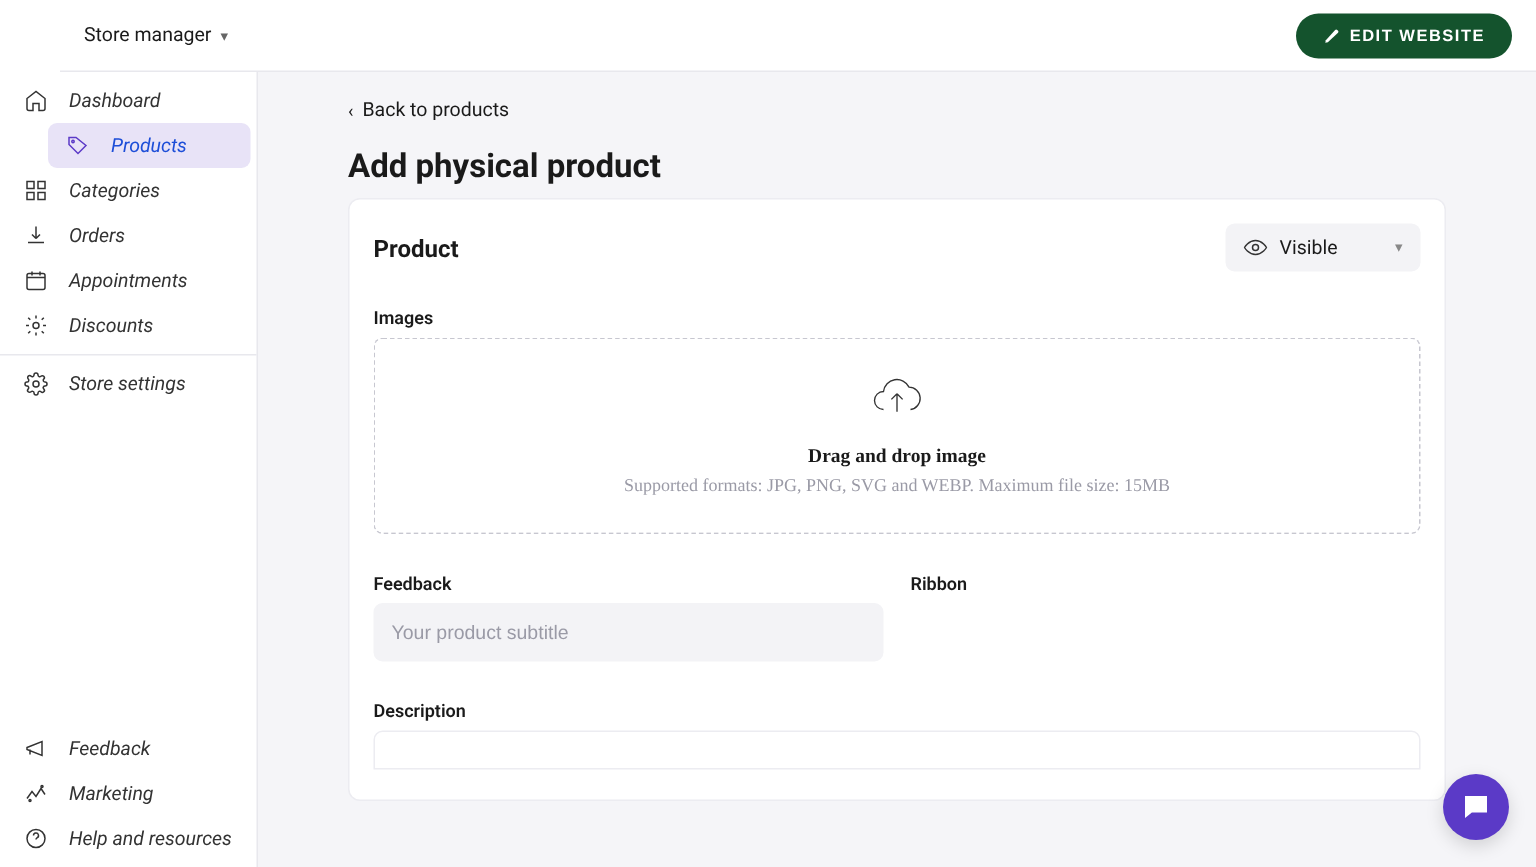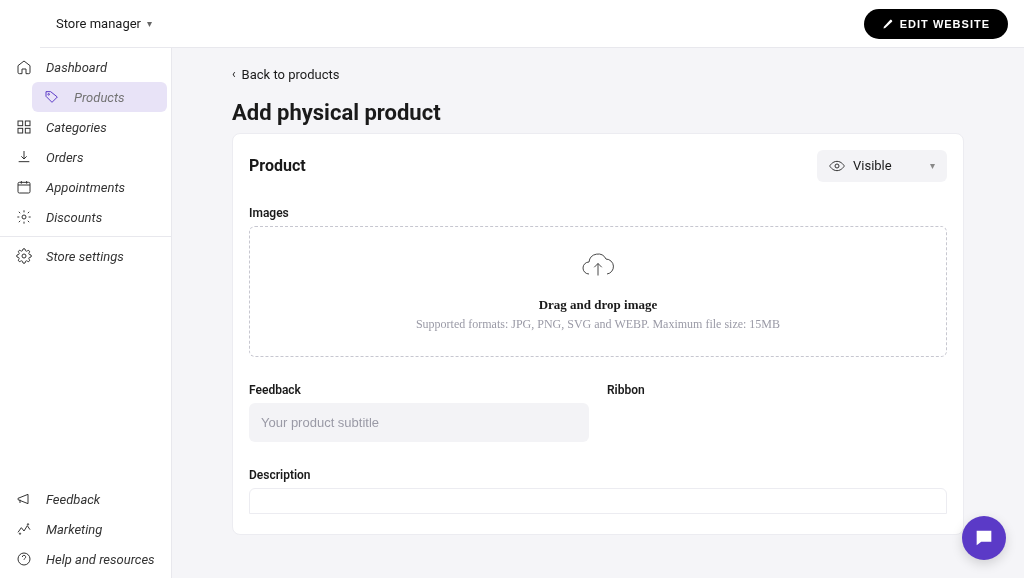--- a/index.html
+++ b/index.html
@@ -2,31 +2,31 @@
 <html><head>
 <meta charset="utf-8">
 <style>
 * { box-sizing: border-box; margin: 0; padding: 0; }
 body { font-family: -apple-system, BlinkMacSystemFont, "Segoe UI", Roboto, sans-serif; font-size: 13px; color: #1a1a1a; background: #fff; width: 1024px; height: 578px; overflow: hidden; position: relative; }
 
 
 .topbar { height: 48px; border-bottom: 1px solid #e8e8ed; display: flex; align-items: center; justify-content: space-between; padding: 0 16px; margin-left: 40px; }
 .topbar-left { display: flex; align-items: center; gap: 6px; cursor: pointer; font-size: 13px; }
 .topbar-left .chev { font-size: 10px; color: #666; }
-.edit-website-btn { background: #000000; color: #fff; border: none; border-radius: 20px; padding: 9px 18px; font-size: 11px; font-weight: 700; letter-spacing: 1px; display: flex; align-items: center; gap: 6px; cursor: pointer; text-align: center; }
+.edit-website-btn { background: #14532d; color: #fff; border: none; border-radius: 20px; padding: 9px 18px; font-size: 11px; font-weight: 700; letter-spacing: 1px; display: flex; align-items: center; gap: 6px; cursor: pointer; text-align: center; }
 .edit-website-btn svg { width: 12px; height: 12px; fill: #fff; }
 
 
 .layout { display: flex; height: calc(578px - 48px); }
 .sidebar { width: 172px; border-right: 1px solid #e8e8ed; display: flex; flex-direction: column; justify-content: space-between; background: #fff; }
 .nav-top, .nav-bottom { padding: 4px 0; font-style: italic; }
 .nav-item { display: flex; align-items: center; gap: 14px; padding: 7px 12px; margin: 0 4px; border-radius: 6px; cursor: pointer; color: #333; }
 .nav-item .ic { width: 16px; height: 16px; display: flex; align-items: center; justify-content: center; }
 .nav-item .ic svg { width: 16px; height: 16px; stroke: #333; fill: none; stroke-width: 1.5; }
-.nav-item.active { background: #e8e3f7; color: #737373; margin-left: 32px; }
+.nav-item.active { background: #e8e3f7; color: #1d4ed8; margin-left: 32px; }
 .nav-item.active .ic svg { stroke: #5b3ac7; }
 .nav-divider { border: none; border-top: 1px solid #e8e8ed; margin: 4px 0; }
 
 
 .main { flex: 1; background: #f5f5f8; overflow-y: auto; padding: 18px 60px 40px 60px; }
 .back-link { display: inline-flex; align-items: center; gap: 6px; font-size: 13px; cursor: pointer; margin-bottom: 18px; }
 .back-link .chev { font-size: 12px; }
 .page-title { font-size: 22px; font-weight: 700; margin-bottom: 8px; }
 
 .card { background: #fff; border: 1px solid #ececf1; border-radius: 8px; padding: 16px 16px 20px 16px; }

